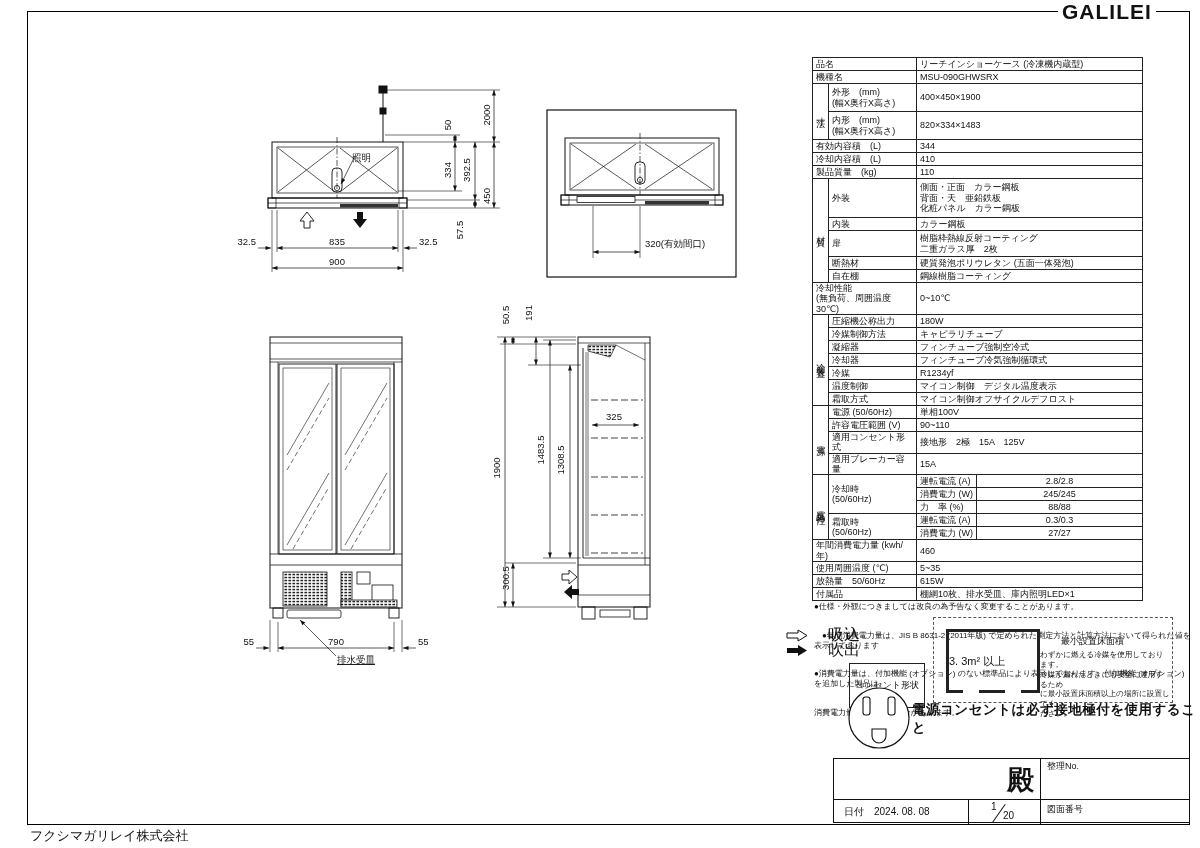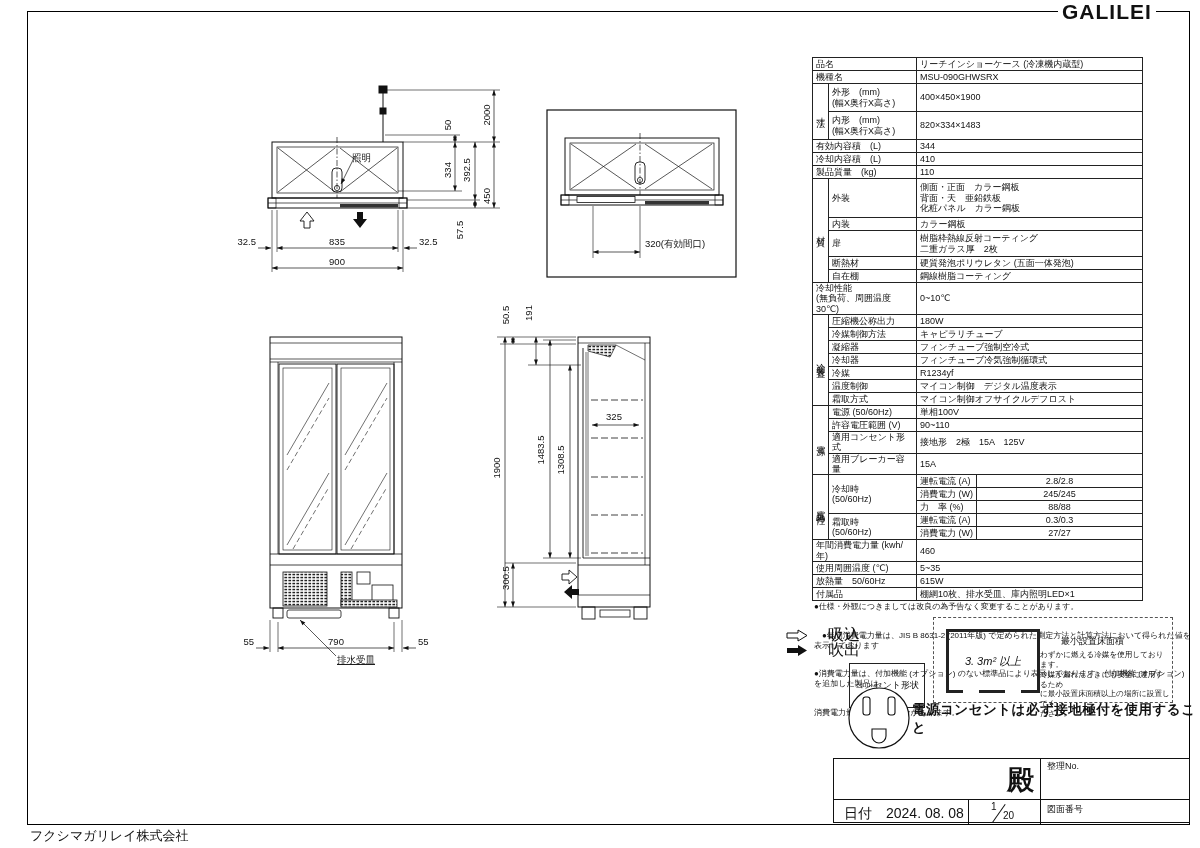--- a/index.html
+++ b/index.html
@@ -25,33 +25,33 @@
 
   
   .legrow{display:flex;align-items:center;gap:20px;font-size:16px;height:15px;}
   #legend{left:786px;top:628px;}
   #outletlabel{left:849px;top:663px;border:1px solid #222;font-size:9px;padding:15px 5px;}
   #warning{left:912px;top:701px;font-size:13.5px;font-weight:bold;letter-spacing:0.5px;}
 
   
   #minarea{left:933px;top:617px;width:238px;height:84px;border:1px dashed #555;}
   #minbox{position:absolute;left:12px;top:11px;width:88px;height:58px;border:3px solid #222;
-          display:flex;align-items:center;justify-content:center;font-size:11px;font-style:italic;}
+          display:flex;align-items:center;justify-content:flex-start;font-size:11px;}
   .doorgap{position:absolute;height:4px;width:16px;background:#fff;bottom:-4px;}
   #mintitle{position:absolute;left:127px;top:17px;font-size:9px;}
   #minbody{position:absolute;left:106px;top:33px;width:130px;font-size:7.6px;line-height:1.3;white-space:pre-wrap;font-family:Liberation Mono, monospace;}
 
   
   #tblock{left:833px;top:758px;width:357px;height:65px;border:1.4px solid #111;box-sizing:border-box;}
   #tb-top{position:absolute;left:0;top:0;width:100%;height:41px;border-bottom:1px solid #111;box-sizing:border-box;}
   #tb-name{position:absolute;left:0;top:0;width:207px;height:41px;border-right:1px solid #111;box-sizing:border-box;}
   #dono{position:absolute;right:6px;top:3px;font-size:27px;font-weight:bold;}
   #seiri{position:absolute;left:213px;top:1px;font-size:9px;}
   #tb-date{position:absolute;left:0;top:41px;width:135px;height:24px;border-right:1px solid #111;
-           box-sizing:border-box;font-size:14px;padding:5px 0 0 10px;}
+           box-sizing:border-box;font-size:10px;padding:5px 0 0 10px;}
   #tb-page{position:absolute;left:135px;top:41px;width:72px;height:24px;border-right:1px solid #111;box-sizing:border-box;}
   #tb-dwg{position:absolute;left:207px;top:41px;width:150px;height:24px;box-sizing:border-box;
           font-size:9px;padding:3px 0 0 6px;}
   .fr-n{position:absolute;left:22px;top:1px;font-size:10px;}
   .fr-d{position:absolute;left:34px;top:10px;font-size:10px;}
   .fr-s{position:absolute;left:18px;top:3px;width:22px;height:0;border-top:1px solid #111;transform:rotate(-55deg);transform-origin:60% 50%;top:11px;}
 
   svg text{fill:#111;font-family:"Liberation Sans","DejaVu Sans",sans-serif;}
 </style>
 </head>

